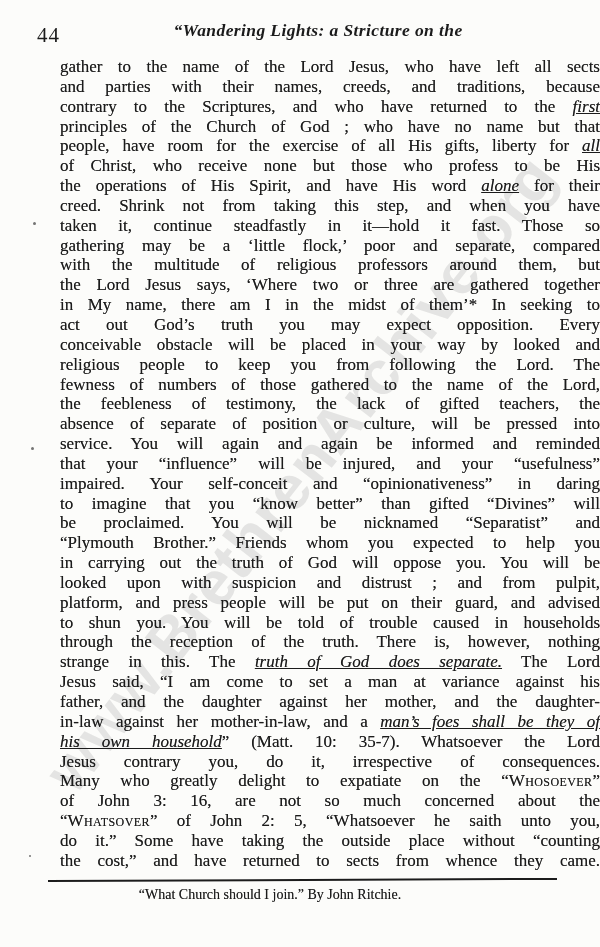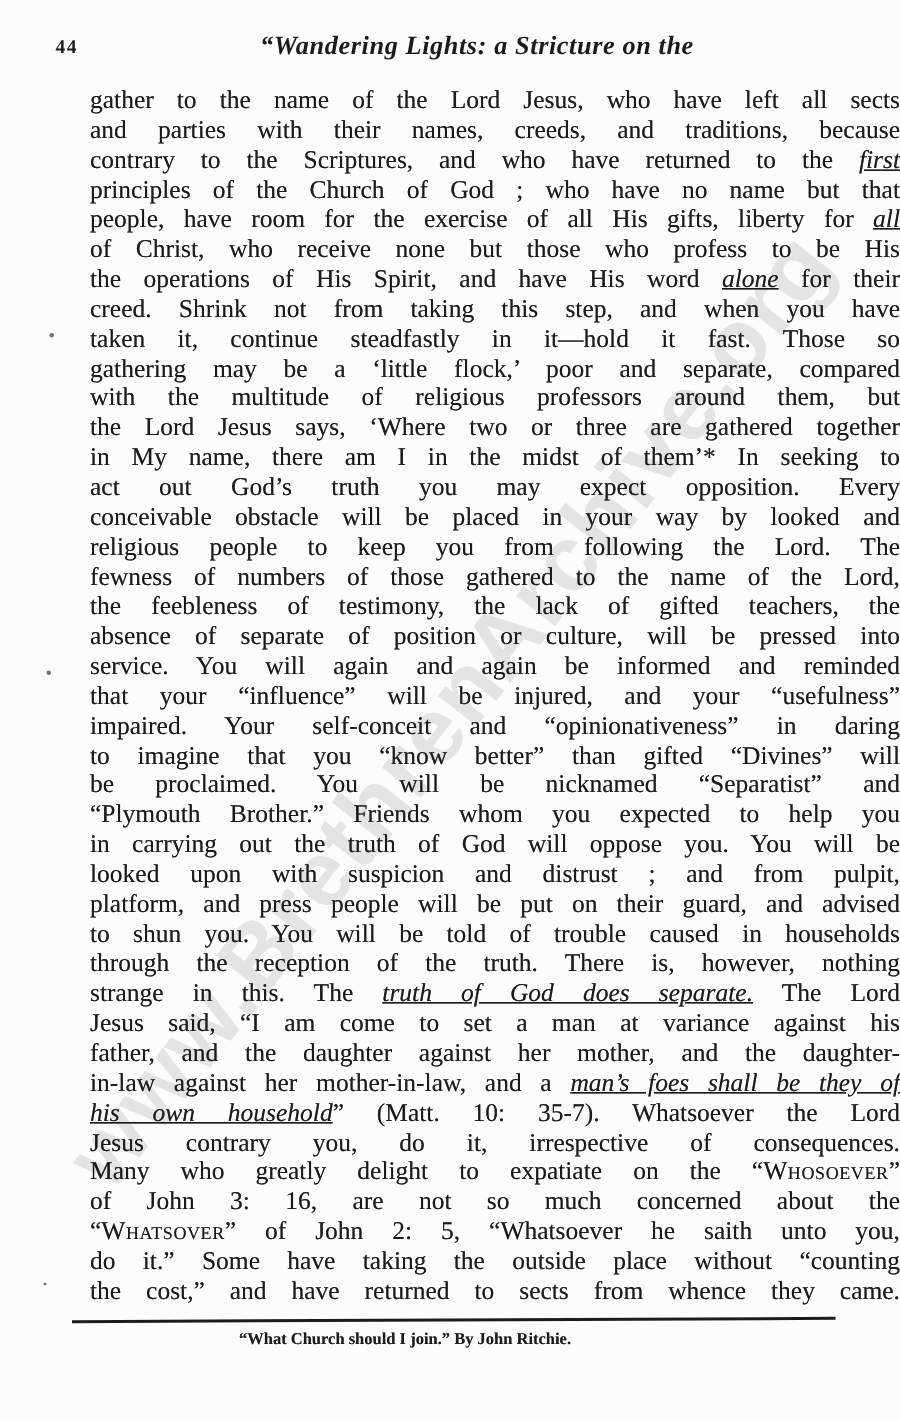--- a/index.html
+++ b/index.html
@@ -18,22 +18,22 @@
   
   .running-header {
     position: absolute;
     top: 20px; left: 0; right: 0;
     height: 24px;
     z-index: 2;
   }
   .page-number {
     position: absolute;
     left: 37px; top: 3px;
-    font-size: 13px;
-    font-weight: bold;
+    font-size: 21px;
+    font-weight: normal;
     letter-spacing: 1px;
   }
   .header-title {
     display: block;
     text-align: center;
     font-style: italic;
     font-weight: bold;
     font-size: 17.5px;
     letter-spacing: 0.4px;
     padding-left: 36px;
@@ -88,24 +88,23 @@
     background: #1c1c1c;
     transform: rotate(-0.25deg);
     z-index: 2;
   }
   .footnote {
     position: absolute;
     top: 887px;
     left: 30px;
     width: 480px;
     text-align: center;
-    font-size: 11px;
+    font-size: 14px;
     z-index: 2;
     text-shadow: 0 0 0.4px rgba(0,0,0,0.5);
-    font-weight: bold;
   }
 
   
   .speck {
     position: absolute;
     width: 3px; height: 3px;
     border-radius: 50%;
     background: #3a3a3a;
     opacity: 0.7;
     z-index: 2;

